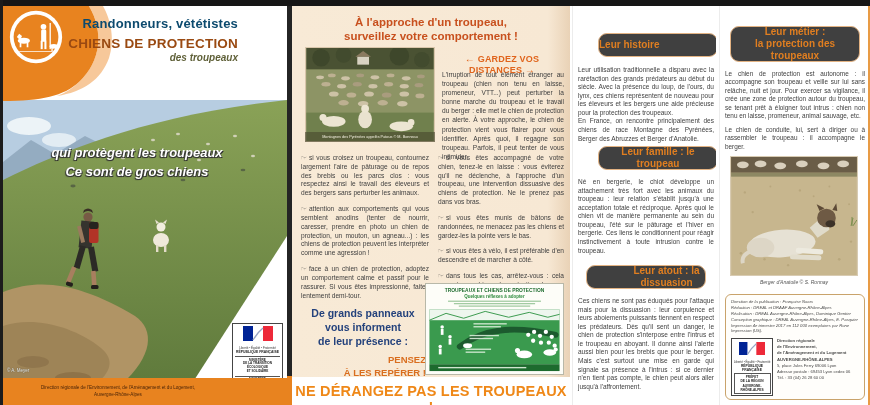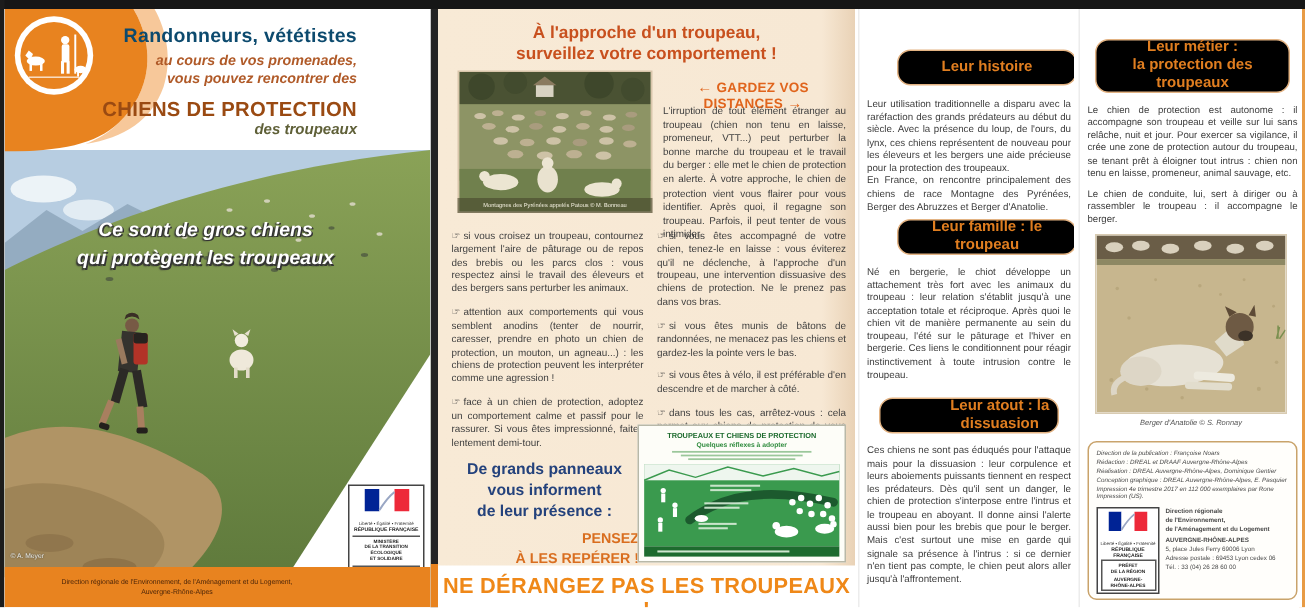--- a/index.html
+++ b/index.html
@@ -63,22 +63,22 @@
   .signs-action { position:absolute; left:8px; top:348px; width:126px; text-align:right;
       font-size:9.5px; font-weight:bold; color:#d96e1f; line-height:1.35; }
   .sign-board { position:absolute; left:133px; top:277px; width:139px; height:92px;
       border:1px solid #b8b8a8; background:#fdfdf8; }
   .bp-footer { position:absolute; left:0; top:377px; width:278px; text-align:center;
       font-size:14.5px; font-weight:bold; color:#ef8818; letter-spacing:.2px; }
 
   
   #info { left:576px; top:6px; width:140px; height:399px; }
   #role { left:722px; top:6px; width:146px; height:399px; }
-  .hdr-box { position:absolute; border:1.5px solid #e3b383; border-radius:9px; background:#000000;
-      display:flex; align-items:center; justify-content:center; text-align:center;
+  .hdr-box { position:absolute; border:1.5px solid #e3b383; border-radius:9px; background:#404040;
+      display:flex; align-items:center; text-align:center;
       color:#e07e20; font-weight:bold; font-size:10px; line-height:1.2; }
   .body-text { position:absolute; font-size:6.5px; line-height:1.32; text-align:justify; color:#3e3e3e; }
 
   .role-photo { position:absolute; left:8px; top:150px; width:128px; height:120px; border:1px solid #d8cbb2; }
   .role-photo-caption { position:absolute; left:8px; top:273px; width:128px; text-align:center;
       font-size:5px; font-style:italic; color:#555; }
   .credits-box { position:absolute; left:3px; top:288px; width:140px; height:106px;
       border:1px solid #c9a36b; border-radius:6px; padding:4px 4px 3px 5px; background:#fffefb; }
   .credit-line { font-size:4.2px; font-style:italic; color:#4a4a4a; line-height:1.4; }
   .credits-row { display:flex; margin-top:4px; gap:4px; }
@@ -162,22 +162,22 @@
         <rect x="85" y="147" width="6" height="25" fill="#2c2a26" transform="rotate(-10 88 147)"></rect>
         <rect x="88" y="171" width="4.6" height="15" fill="#a87f5f" transform="rotate(-4 90 171)"></rect>
         <rect x="63" y="182" width="7" height="4" rx="1.5" fill="#23201c" transform="rotate(18 66 184)"></rect>
         <rect x="88" y="185" width="7.5" height="4" rx="1.5" fill="#23201c"></rect>
       </g>
 
       <polygon points="284,136 284,285 188,285" fill="#ffffff"></polygon>
     </svg>
 
     <div class="photo-overlay-text">
+      <div>qui protègent les troupeaux</div>
       <div>Ce sont de gros chiens</div>
-      <div>qui protègent les troupeaux</div>
     </div>
     <div class="photo-credit">© A. Meyer</div>
 
     <svg class="abs" style="left:0;top:0;width:230px;height:95px;" viewBox="0 0 230 95">
       <path d="M0,0 L86,0 C101,26 98,55 76,76 C61,90 38,95 0,95 Z" fill="#e8831f"></path>
       <path d="M86,0 C101,26 98,55 76,76 C70,82 62,87 54,90 C80,86 98,74 106,52 C112,34 108,14 100,0 Z" fill="#f09b47" opacity="0.55"></path>
     </svg>
     <svg class="abs" style="left:5px;top:3px;width:56px;height:56px;" viewBox="0 0 60 60">
       <circle cx="30" cy="30" r="28" fill="#ffffff"></circle>
       <circle cx="30" cy="30" r="24" fill="#e8831f"></circle>
@@ -193,24 +193,20 @@
         <rect x="44.5" y="15" width="1.4" height="28"></rect>
         <ellipse cx="49" cy="40" rx="4.4" ry="2.6"></ellipse>
         <rect x="46.5" y="41.5" width="1.4" height="3.5"></rect>
         <rect x="50.5" y="41.5" width="1.4" height="3.5"></rect>
         <rect x="12" y="45" width="36" height="1" opacity="0.8"></rect>
       </g>
     </svg>
 
     <div class="cover-head-text">
       <div class="cover-audience">Randonneurs,  vététistes</div>
-      <div class="cover-intro">
-        <div>au cours de vos promenades,</div>
-        <div>vous pouvez rencontrer des</div>
-      </div>
       <div class="cover-title">CHIENS DE PROTECTION</div>
       <div class="cover-subtitle">des troupeaux</div>
     </div>
 
     <div class="ministry-box">
       <svg class="flag" width="30" height="15" viewBox="0 0 30 15">
         <rect x="0" y="0" width="10" height="15" fill="#002395"></rect>
         <rect x="10" y="0" width="10" height="15" fill="#ffffff"></rect>
         <rect x="20" y="0" width="10" height="15" fill="#ed2939"></rect>
         <path d="M10,14 q5,-8 10,-12" stroke="#9aa7c4" stroke-width="1.4" fill="none"></path>

